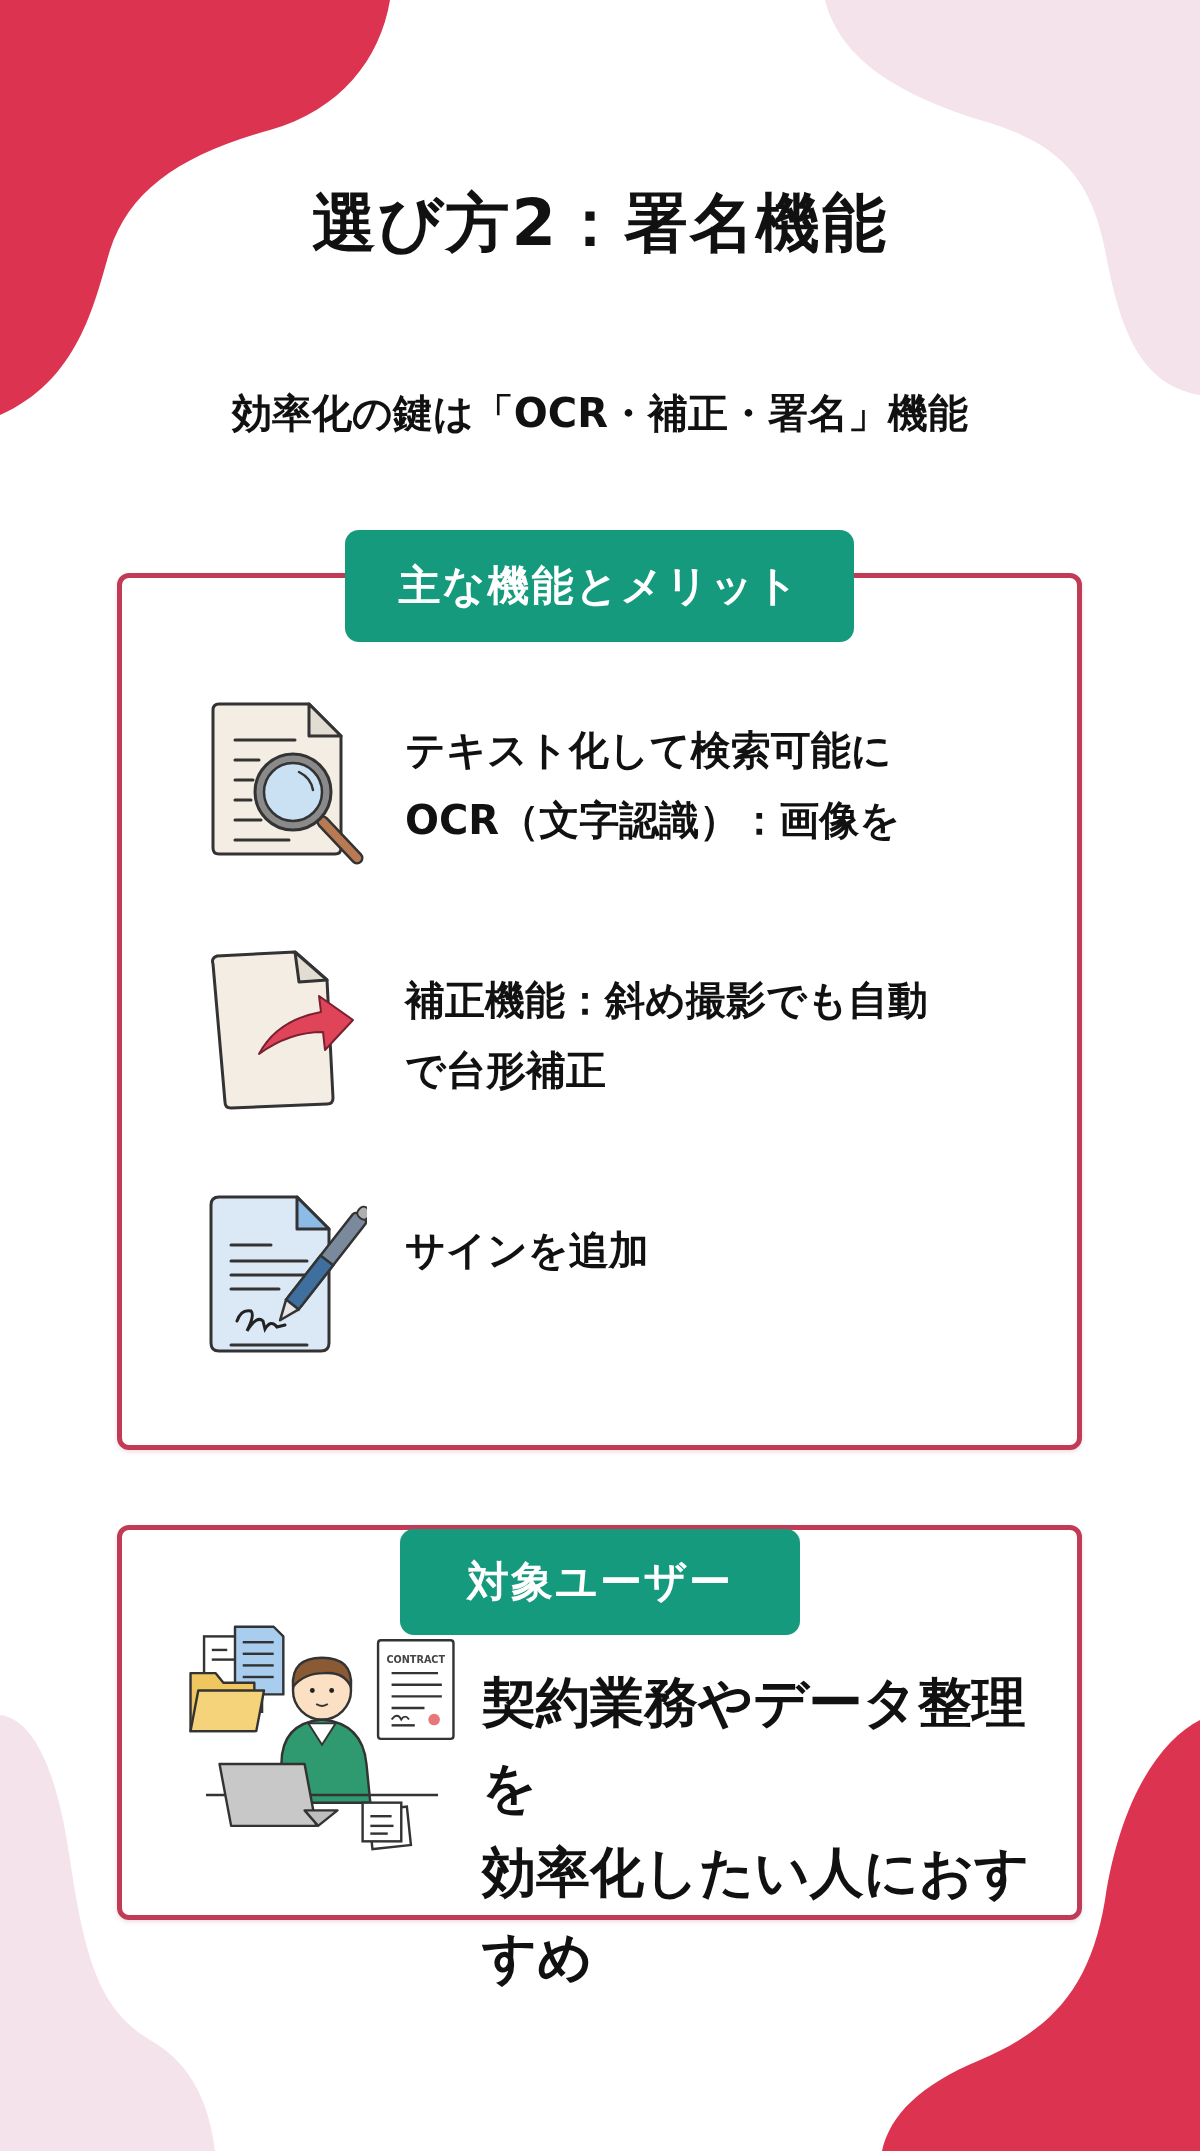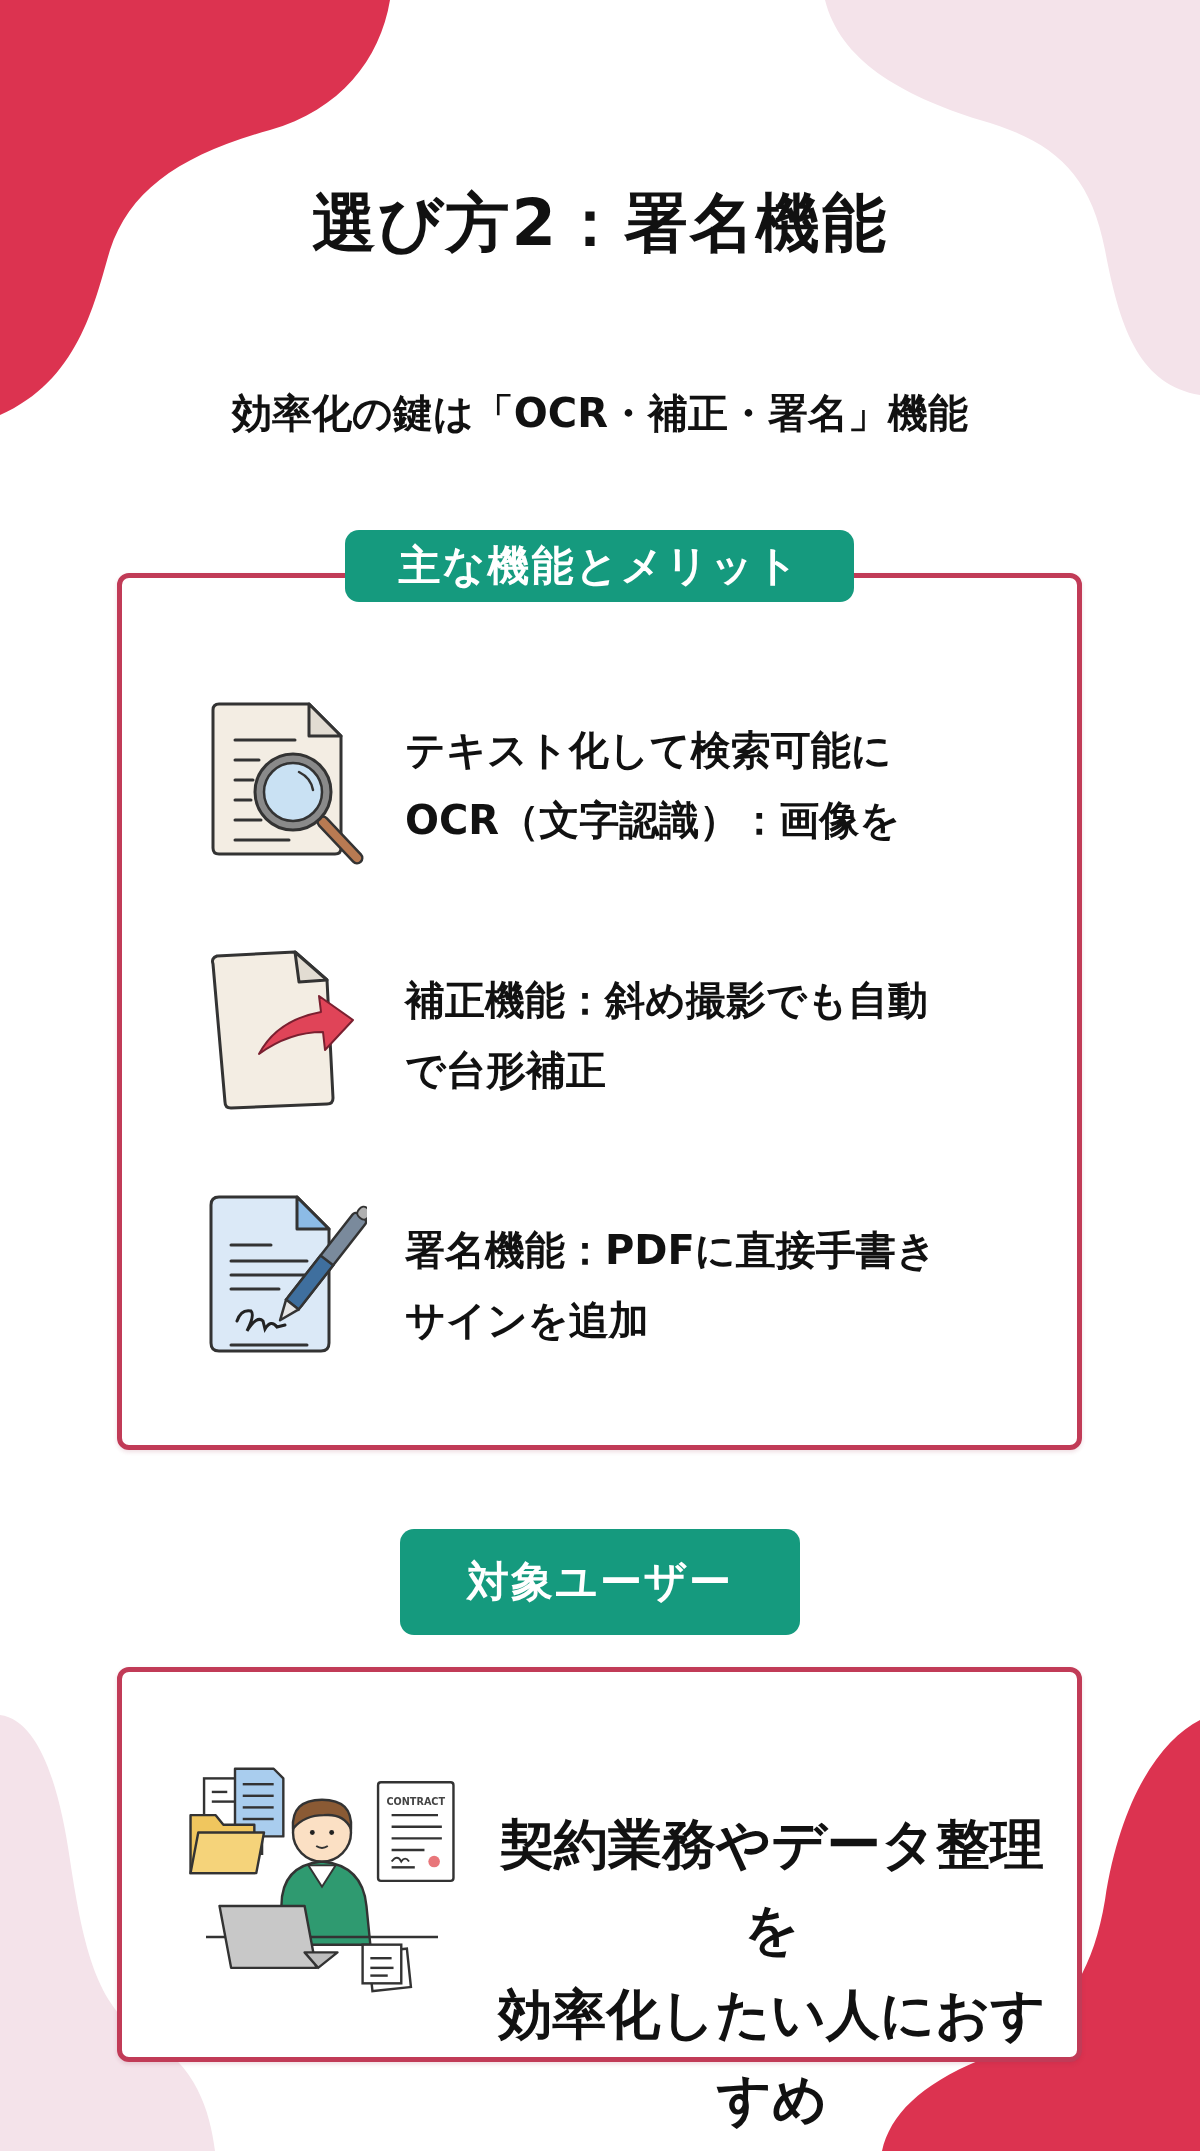--- a/index.html
+++ b/index.html
@@ -20,28 +20,28 @@
     position: absolute; left: 0; right: 0; top: 386px;
     text-align: center; font-size: 40px; font-weight: bold; z-index: 2;
   }
   .card {
     position: absolute; left: 117px; width: 965px;
     border: 5px solid #c13b57; border-radius: 12px;
     background: #ffffff; z-index: 2;
     box-shadow: 0 2px 4px rgba(150,30,60,0.15);
   }
   .card.features { top: 573px; height: 877px; }
-  .card.target { top: 1667px; height: 395px; text-align: center; }
+  .card.target { top: 1525px; height: 395px; }
   .badge {
     position: absolute; background: #159a7e; color: #ffffff;
     font-weight: bold; font-size: 42px; border-radius: 14px;
     display: flex; align-items: center; justify-content: center;
     z-index: 3; letter-spacing: 2px;
   }
-  .badge.b1 { left: 345px; top: 530px; width: 509px; height: 72px; }
+  .badge.b1 { left: 345px; top: 530px; width: 509px; height: 112px; }
   .badge.b2 { left: 400px; top: 1529px; width: 400px; height: 106px; }
   .feature-icon { position: absolute; left: 75px; width: 170px; height: 180px; }
   .feature-text {
     position: absolute; left: 283px; width: 660px;
     font-size: 40px; font-weight: bold; line-height: 70px;
   }
   .target-illus { position: absolute; left: 55px; top: 60px; width: 290px; height: 290px; }
   .target-text {
     position: absolute; left: 360px; top: 130px; width: 580px;
     font-size: 54px; font-weight: bold; line-height: 85px;
@@ -112,21 +112,20 @@
       </g>
       <path d="M40,138 Q44,126 54,128 Q58,132 50,148 Q60,132 66,138 L68,146 Q74,136 80,144 L88,142" fill="none" stroke="#222" stroke-width="3" stroke-linecap="round"></path>
       <g transform="rotate(38 120 90)">
         <rect x="112" y="18" width="16" height="112" rx="4" fill="#7a8a9c" stroke="#333" stroke-width="2.5"></rect>
         <rect x="112" y="74" width="16" height="56" fill="#3f6f9e" stroke="#333" stroke-width="2.5"></rect>
         <path d="M112,130 L120,150 L128,130 Z" fill="#e6e6e6" stroke="#333" stroke-width="2.5" stroke-linejoin="round"></path>
         <rect x="114" y="8" width="12" height="12" rx="5" fill="#b0b0b0" stroke="#333" stroke-width="2"></rect>
       </g>
     </svg>
     <div class="feature-text" style="top:637px;">
-      <div>署名機能：PDFに直接手書き</div>
       <div>サインを追加</div>
     </div>
   </div>
 </div>
 
 <div class="badge b2">対象ユーザー</div>
 <div class="card target">
   <svg class="target-illus" viewBox="0 0 300 300">
 
     <g>

